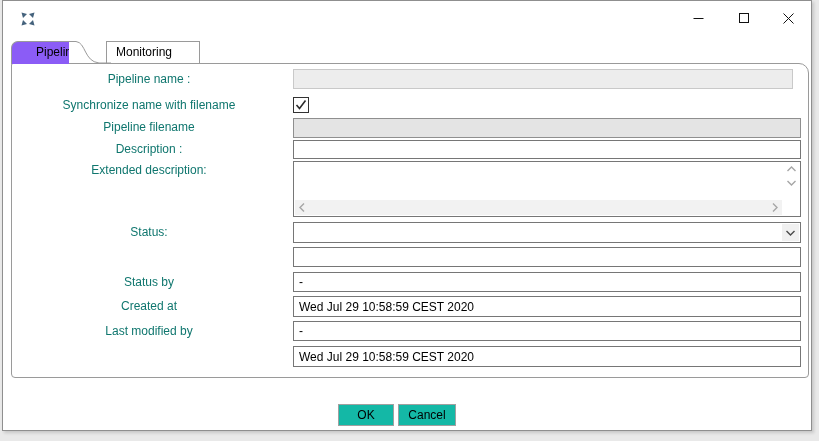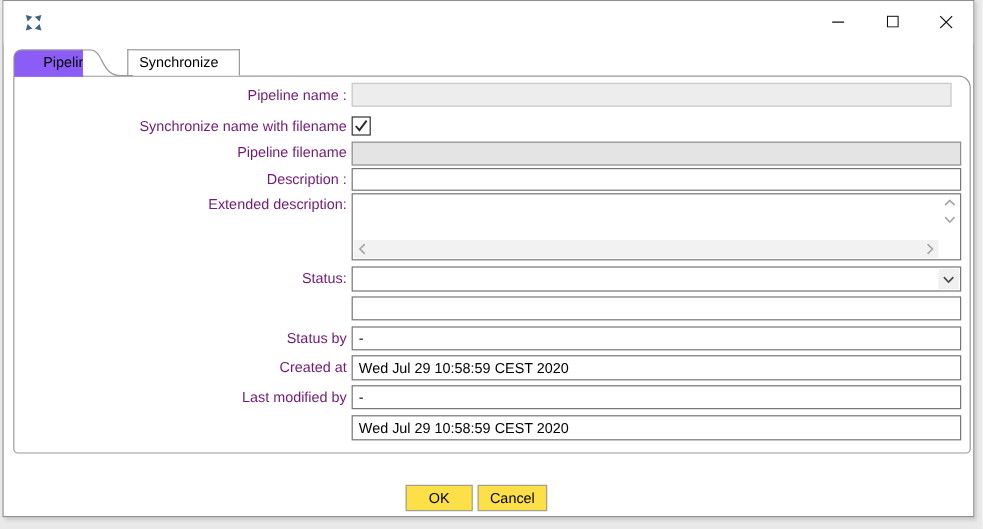--- a/index.html
+++ b/index.html
@@ -19,39 +19,39 @@
     line-height:21px;padding-left:24px;}
   .tab-swoosh{position:absolute;left:66px;top:40px;z-index:3;}
   .tab-plain{position:absolute;top:40px;height:22px;background:#fff;z-index:2;
     border:1px solid #9a9a9a;border-bottom:none;box-sizing:border-box;line-height:20px;text-align:left;padding-left:9px;}
   .tab-params{left:103px;width:94px;}
   .tab-mon{left:196px;width:76px;border-left:none;border-radius:0 7px 0 0;}
   
   .panel{position:absolute;left:8px;top:62px;width:798px;height:315px;box-sizing:border-box;
     border:1px solid #9a9a9a;border-radius:2px 10px 4px 4px;background:#fff;}
   
-  .flabel{position:absolute;left:6px;width:280px;text-align:right;color:#701a75;}
+  .flabel{position:absolute;left:6px;width:280px;text-align:center;color:#0f766e;}
   .finput{position:absolute;left:290px;width:508px;box-sizing:border-box;border:1px solid #767676;
     background:#fff;font-family:"Liberation Sans",sans-serif;font-size:12px;padding:0 5px;margin:0;outline:none;}
   .dis1{background:#ededed;border-color:#c9c9c9;}
   .dis2{background:#e4e4e4;border-color:#8f8f8f;}
   .checkbox{position:absolute;left:290px;width:16px;height:16px;background:#fff;border:1px solid #333;
     box-sizing:border-box;display:flex;align-items:center;justify-content:center;}
   .textarea-box{position:absolute;left:290px;top:160px;width:508px;height:56px;box-sizing:border-box;
     border:1px solid #767676;background:#fff;}
   .vscroll{position:absolute;right:1px;top:1px;width:16px;height:38px;background:#fff;}
   .vscroll svg{display:block;margin:3px auto 8px auto;}
   .hscroll{position:absolute;left:1px;right:18px;bottom:1px;height:15px;background:#f2f2f2;
     display:flex;align-items:center;justify-content:space-between;padding:0 4px;box-sizing:border-box;}
   .combo{position:absolute;left:290px;top:221px;width:508px;height:21px;box-sizing:border-box;
     border:1px solid #767676;background:#fff;}
   .combo-btn{position:absolute;right:1px;top:1px;bottom:1px;width:17px;background:#f0f0f0;
     display:flex;align-items:center;justify-content:center;}
   
-  .pushbtn{position:absolute;top:403px;height:22px;background:#fde047;border:1px solid #a0a0a0;
+  .pushbtn{position:absolute;top:403px;height:22px;background:#14b8a6;border:1px solid #a0a0a0;
     box-sizing:border-box;font-family:"Liberation Sans",sans-serif;font-size:12px;text-align:center;padding:0;}
   .btn-ok{left:335px;width:56px;}
   .btn-cancel{left:395px;width:58px;}
 </style>
 </head>
 <body>
 
 <div class="stage">
   <div class="window">
 
@@ -85,21 +85,21 @@
     </div>
 
     <div class="tab-sel">
       <span>Pipeline</span>
     </div>
     <svg class="tab-swoosh" width="42" height="23" viewBox="0 0 42 23">
       <path d="M0,0 H7 C17,1 15,20 30,22 H0 Z" fill="#ffffff" stroke="none"></path>
       <path d="M0,0.5 H7 C17,1.5 15,20.5 30,22 H42" fill="none" stroke="#9a9a9a" stroke-width="1"></path>
     </svg>
     <div class="tab-plain tab-params">
-      <span>Synchronize</span>
+      <span>Monitoring</span>
     </div>
 
     <div class="panel"></div>
 
     <div class="flabel" style="top:68px;height:20px;line-height:20px;">Pipeline name :</div>
     <input class="finput dis1" style="top: 68px; height: 20px; width: 500px;" disabled="" value="">
 
     <div class="flabel" style="top:96px;height:16px;line-height:16px;">Synchronize name with filename</div>
     <div class="checkbox" style="top:96px;">
       <svg width="12" height="12" viewBox="0 0 12 12">

